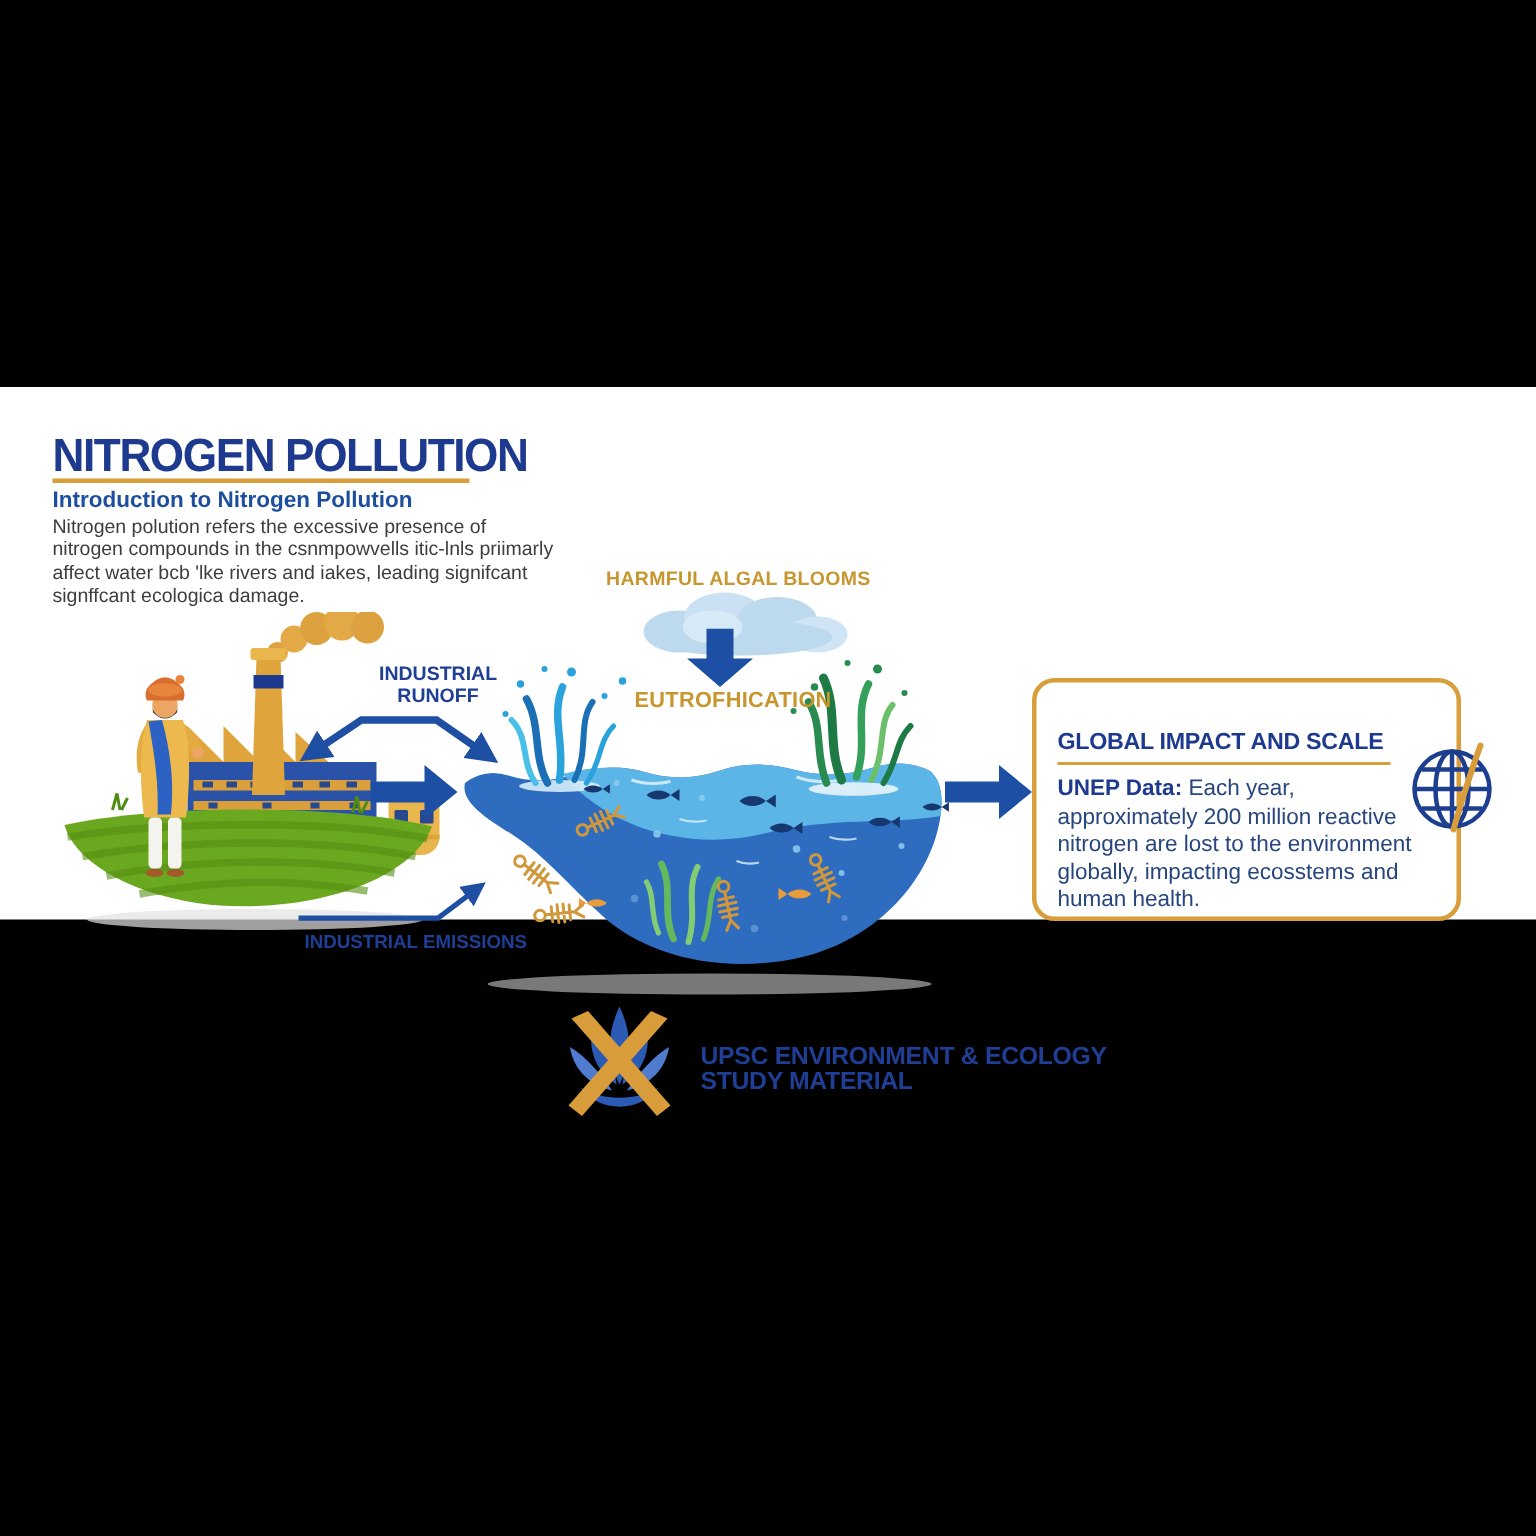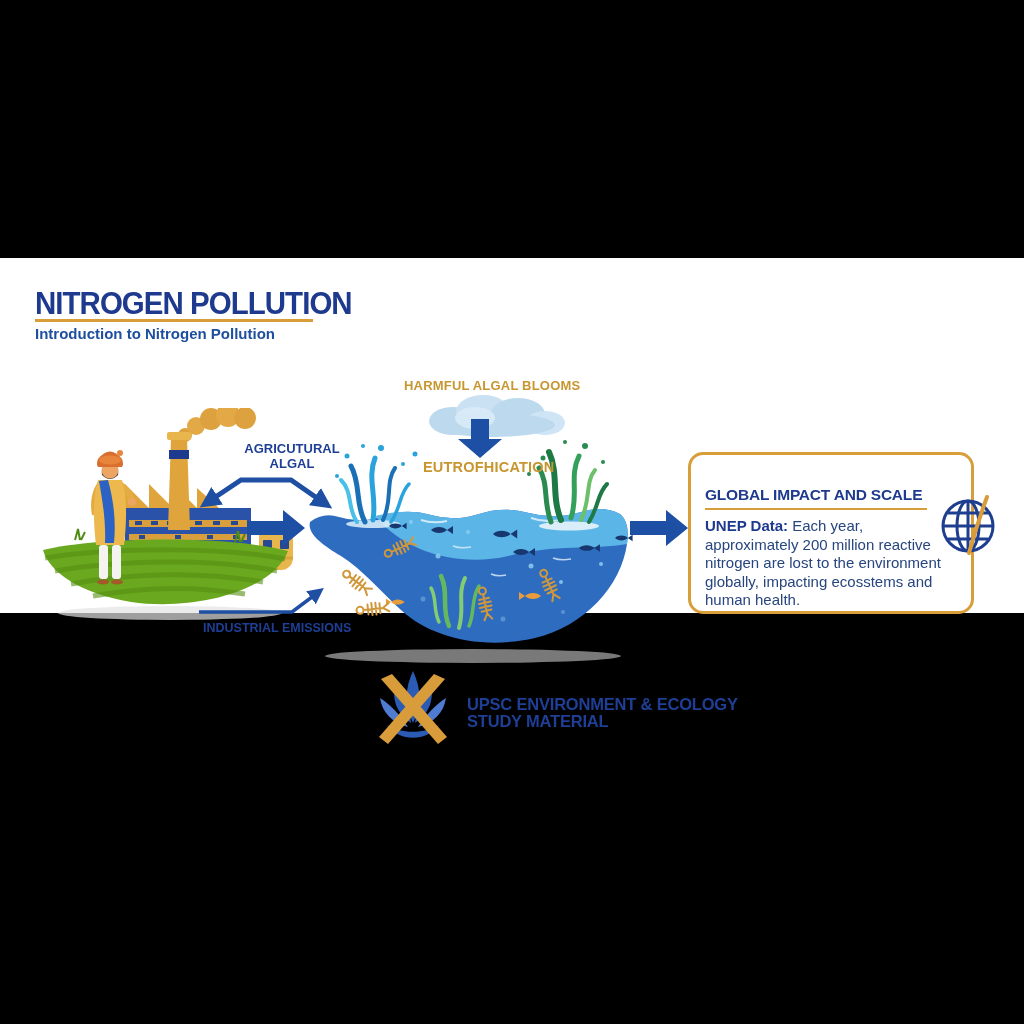--- a/index.html
+++ b/index.html
@@ -43,20 +43,21 @@
 </style>
 </head>
 <body>
 
 <div class="stage">
   <div class="canvas">
 
     <div class="abs title">NITROGEN POLLUTION</div>
     <div class="abs title-rule"></div>
     <div class="abs subtitle">Introduction to Nitrogen Pollution</div>
+    <div class="abs intro">Nitrogen polution refers the excessive presence of nitrogen compounds in the csnmpowvells itic-lnls priimarly affect water bcb 'lke rivers and iakes, leading signifcant signffcant ecologica damage.</div>
 
     <div class="abs gold-label hab-label">HARMFUL ALGAL BLOOMS</div>
     <div class="abs" style="left:417px;top:130px;">
       <svg width="152" height="50" viewBox="0 0 152 50">
         <ellipse cx="36" cy="33" rx="24" ry="14" fill="#bdd9ee"></ellipse>
         <ellipse cx="66" cy="24" rx="27" ry="17" fill="#c9e1f3"></ellipse>
         <ellipse cx="101" cy="26" rx="27" ry="16" fill="#bdd9ee"></ellipse>
         <ellipse cx="128" cy="35" rx="20" ry="12" fill="#cfe4f5"></ellipse>
         <ellipse cx="76" cy="37" rx="62" ry="12" fill="#bdd9ee"></ellipse>
         <ellipse cx="58" cy="30" rx="20" ry="11" fill="#dcecf8" opacity=".8"></ellipse>
@@ -134,21 +135,21 @@
           <ellipse cx="82" cy="174" rx="6" ry="2.6" fill="#a35a28"></ellipse>
           <circle cx="75" cy="62" r="8.5" fill="#eda563"></circle>
           <path d="M66.5,62 A8.5,8.5 0 0 0 83.5,62 L83,67 Q75,75 67,67 Z" fill="#4a2b18"></path>
           <path d="M63,51 Q75,36 87,51 Q89,56 87,59 L63,59 Q61,56 63,51 Z" fill="#d96f2e"></path>
           <ellipse cx="75" cy="52" rx="11" ry="4.5" fill="#e8853c"></ellipse>
           <circle cx="85" cy="45" r="3" fill="#e8853c"></circle>
         </g>
       </svg>
     </div>
 
-    <div class="abs navy-label agri-label">AGRICUTURAL ALGAL</div>
+    <div class="abs navy-label agri-label">INDUSTRIAL RUNOFF</div>
     <div class="abs" style="left:195px;top:210px;">
       <svg width="142" height="45" viewBox="0 0 142 45">
         <defs>
           <marker id="ah" viewBox="0 0 10 10" refX="7" refY="5" markerWidth="4.2" markerHeight="4.2" orient="auto-start-reverse">
             <path d="M0,0 L10,5 L0,10 Z" fill="#1e4fa3"></path>
           </marker>
         </defs>
         <polyline points="10,36 46,12 96,12 132,37" fill="none" stroke="#1e4fa3" stroke-width="5" marker-start="url(#ah)" marker-end="url(#ah)"></polyline>
       </svg>
     </div>

